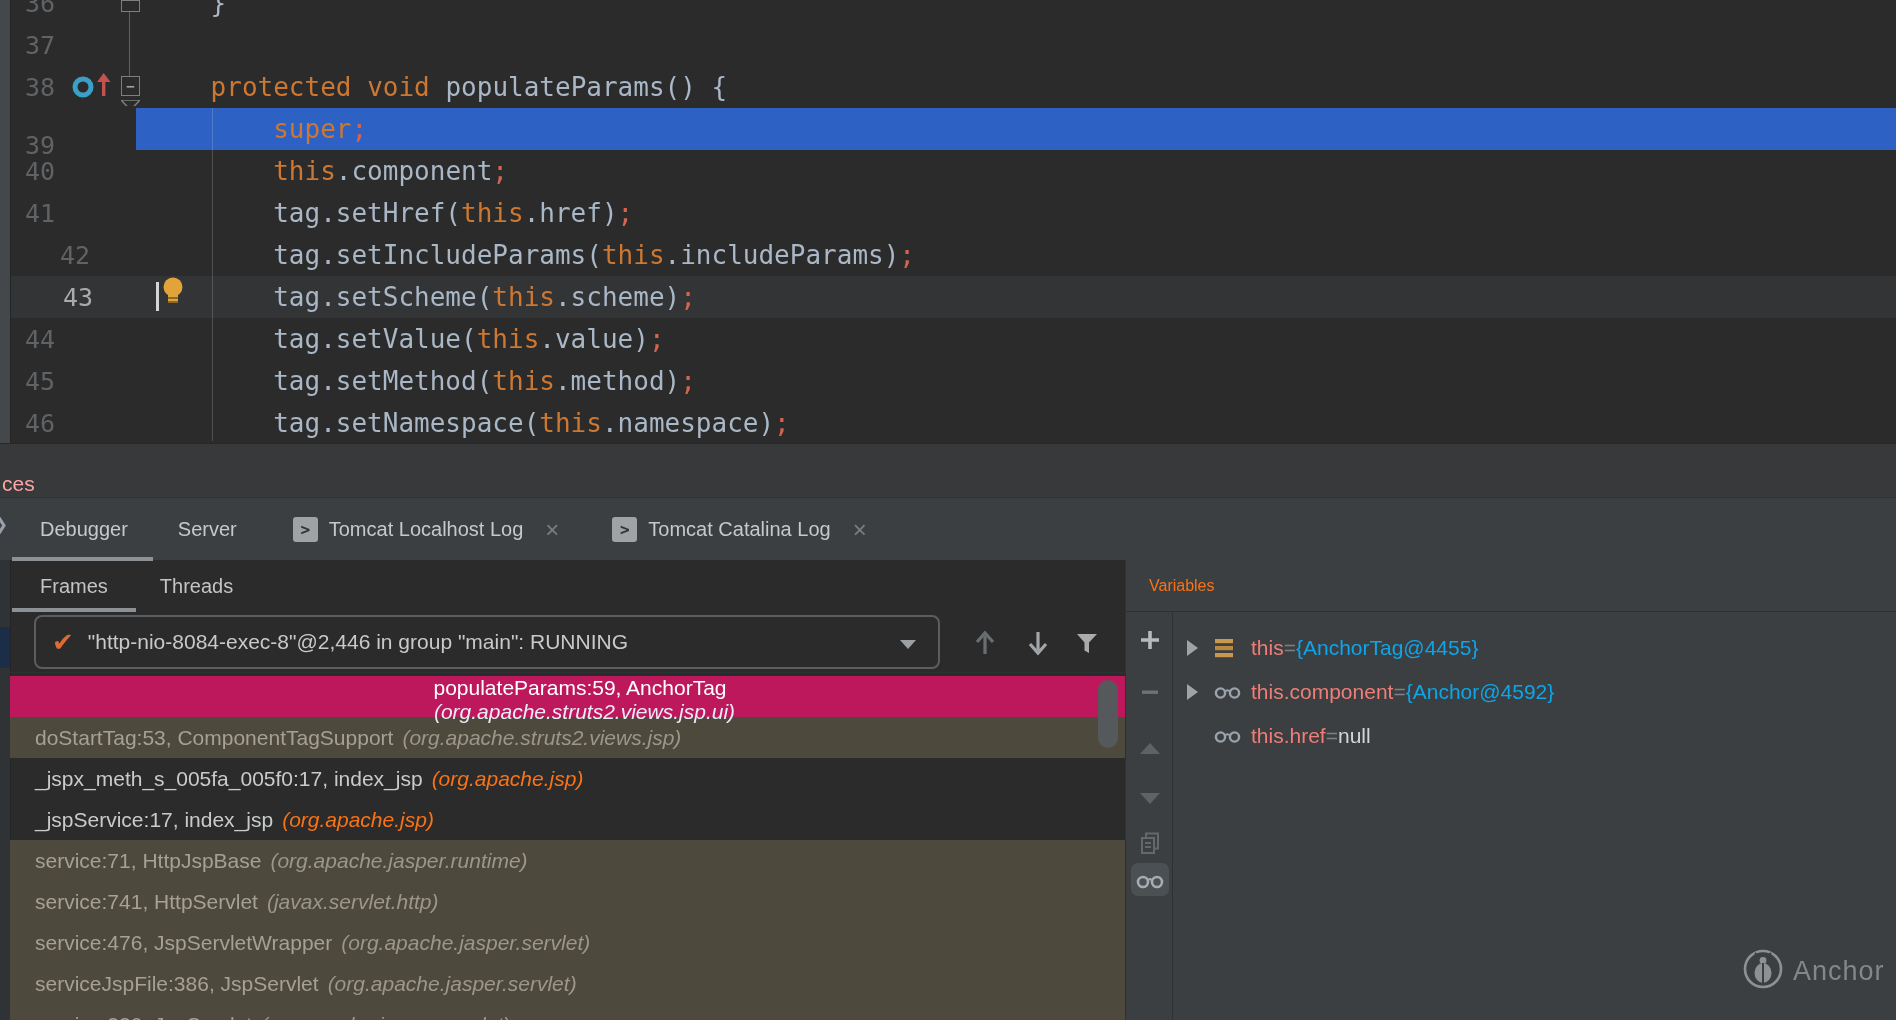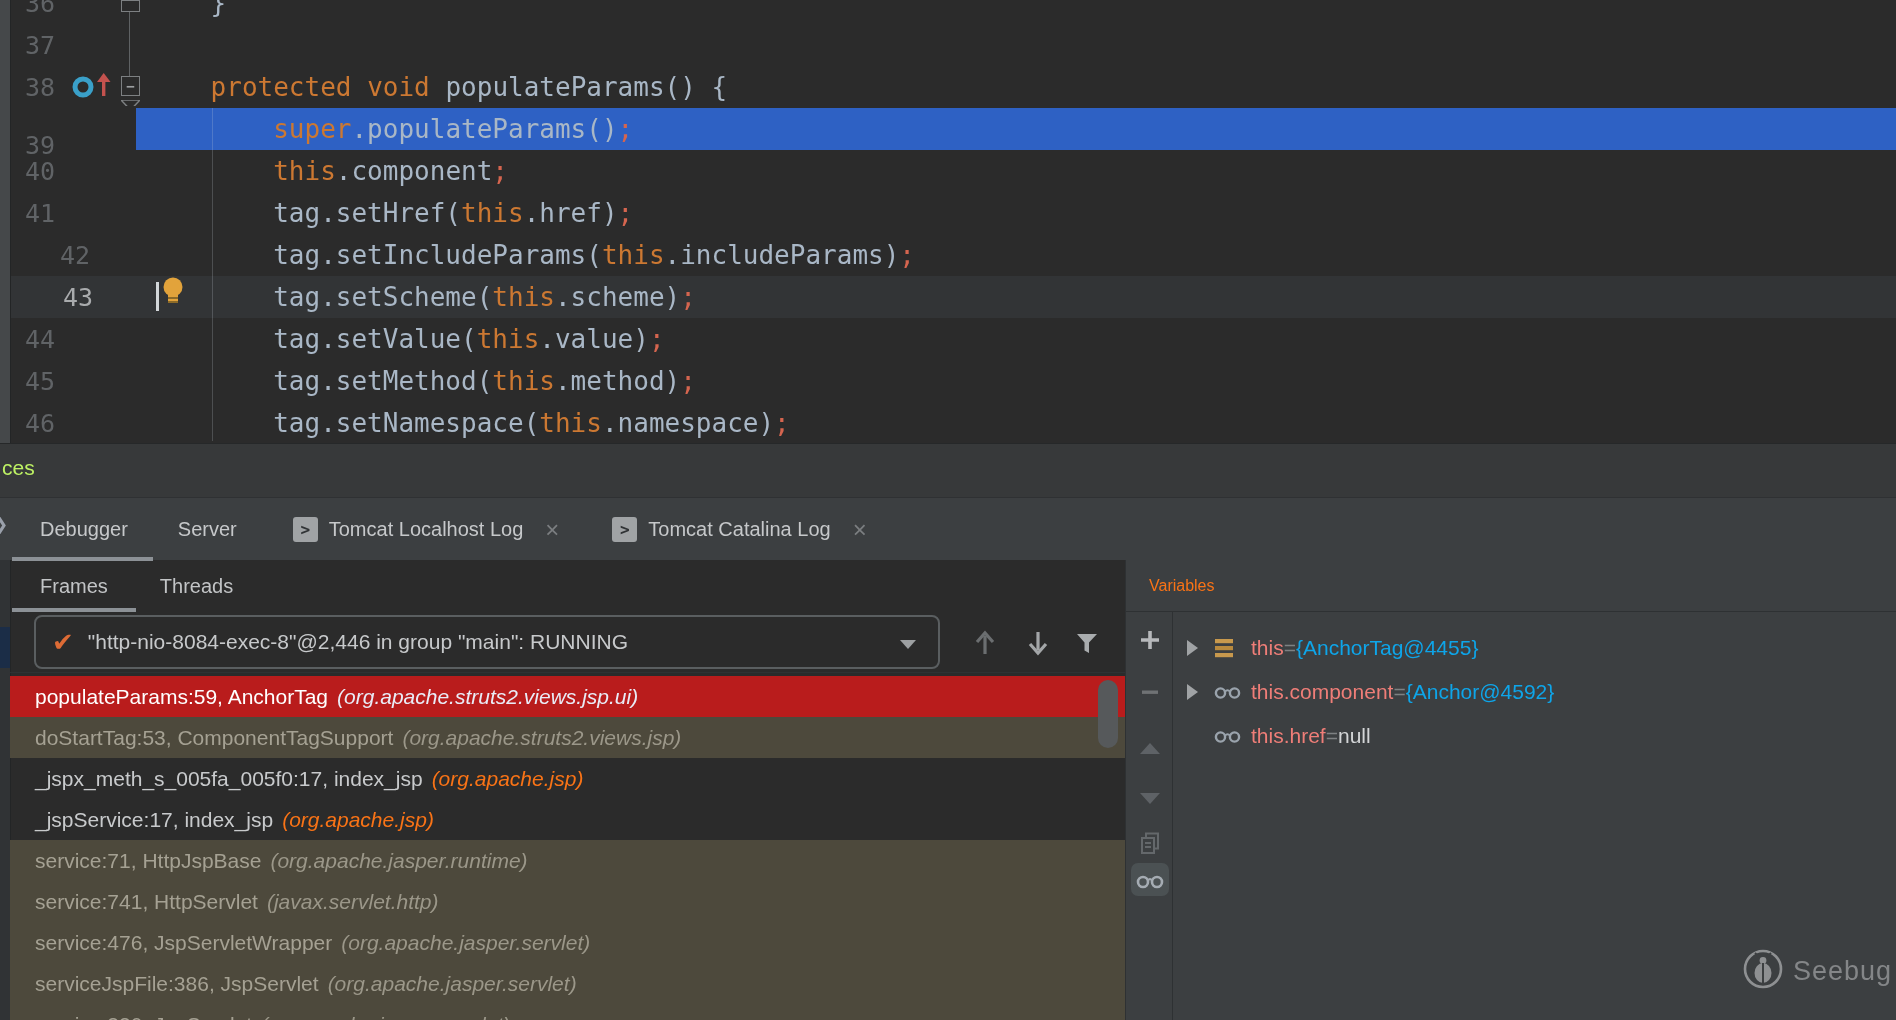--- a/index.html
+++ b/index.html
@@ -23,21 +23,21 @@
       color:#9da0a2;display:flex;align-items:center;justify-content:center;font:bold 14px "DejaVu Sans Mono",monospace;z-index:5;}
   .fold-line{left:129px;width:1px;background:#5f6264;z-index:4;}
   .caret-bar{left:156px;top:282px;width:3px;height:29px;background:#d2d6d9;z-index:6;}
   
   #strip-top{left:0;top:0;width:10px;height:443px;background:#45484a;border-right:1px solid #232526;}
   #strip-bottom{left:0;top:443px;width:10px;height:577px;background:#303335;border-right:1px solid #232526;}
   #strip-navy{left:0;top:627px;width:10px;height:41px;background:#1b2d47;}
   #strip-chevron{left:-6px;top:514px;width:16px;height:24px;color:#9aa0ab;font:bold 17px "DejaVu Sans",sans-serif;z-index:9;}
   
   #band{left:0;top:443px;width:1896px;height:54px;background:#37393a;border-top:1px solid #262829;box-sizing:border-box;}
-  #band-label{left:2px;top:12px;font-size:21px;color:#bef264;}
+  #band-label{left:2px;top:28px;font-size:21px;color:#fca5a5;}
   
   #tabbar{left:0;top:497px;width:1896px;height:63px;background:#3c3f41;border-top:1px solid #2f3133;box-sizing:border-box;}
   #tabs{left:10px;top:0;height:63px;display:flex;align-items:center;}
   .tab{position:relative;height:63px;display:flex;align-items:center;font-size:20px;color:#c6c8ca;cursor:default;}
   .tab:nth-child(1){margin-left:30px;}
   .tab:nth-child(2){margin-left:50px;}
   .tab:nth-child(3){margin-left:56px;}
   .tab:nth-child(4){margin-left:53px;}
   .tab.active::after{content:"";position:absolute;left:-28px;right:-25px;bottom:0;height:4px;background:#8c9196;}
   .console-icon{width:25px;height:25px;margin-right:11px;background:#a0a3a5;border-radius:3px;
@@ -55,21 +55,21 @@
   #thread-dropdown{left:34px;top:615px;width:906px;height:54px;border:2px solid #5a5e60;border-radius:8px;
       box-sizing:border-box;display:flex;align-items:center;}
   #thread-check{margin-left:16px;color:#dd6b35;font:bold 26px "DejaVu Sans",sans-serif;}
   #thread-text{margin-left:14px;font-size:21px;color:#c7c9cb;white-space:nowrap;overflow:hidden;}
   #thread-caret{position:absolute;right:22px;top:23px;width:0;height:0;
       border-left:8px solid transparent;border-right:8px solid transparent;border-top:9px solid #9da0a2;}
   .frame-nav{top:626px;width:30px;height:34px;display:flex;align-items:center;justify-content:center;}
   #frames-list{left:10px;top:676px;width:1115px;height:344px;overflow:hidden;font-size:21px;}
   .frame-row{height:41px;display:flex;align-items:center;padding-left:25px;white-space:nowrap;}
   .frame-row .pkg{font-style:italic;margin-left:9px;}
-  .fr-selected{background:#b91c1c;color:#fff;}
+  .fr-selected{background:#be185d;color:#fff;flex-direction:column;}
   .fr-selected .pkg{color:#e9ecf7;}
   .fr-library{background:#4d493c;color:#a5a193;}
   .fr-library .pkg{color:#9b9789;}
   .fr-normal{color:#c8cacc;}
   .fr-normal .pkg{color:#f97316;font-style:italic;}
   #frames-scroll{left:1098px;top:680px;width:20px;height:68px;border-radius:10px;background:#56595b;z-index:5;}
   
   #vars-panel{left:1125px;top:560px;width:771px;height:460px;border-left:1px solid #2e3133;box-sizing:border-box;background:#3c3f41;}
   #vars-header{position:absolute;left:0;top:0;width:100%;height:52px;border-bottom:1px solid #2e3133;
       box-sizing:border-box;display:flex;align-items:center;}
@@ -126,21 +126,21 @@
     <div class="abs caret-bar"></div>
     <div id="editor-lines">
         <div class="abs ln" style="top: -18px;">36</div>
         <div class="abs code-line" style="top: -18px; padding-left: 62.6px;"><span class="tok-pl">}</span></div>
         <div class="abs ln" style="top: 24px;">37</div>
         <div class="abs code-line" style="top: 24px; padding-left: 0px;"></div>
         <div class="abs ln" style="top: 66px;">38</div>
         <div class="abs code-line" style="top: 66px; padding-left: 62.6px;"><span class="tok-kw">protected</span><span class="tok-pl"> </span><span class="tok-kw">void</span><span class="tok-pl"> populateParams() {</span></div>
         <div class="abs hl-exec" style="top: 108px;"></div>
         <div class="abs ln" style="top: 124px;">39</div>
-        <div class="abs code-line" style="top: 108px; padding-left: 125.2px;"><span class="tok-kw">super</span><span class="tok-pl">.populateParams()</span><span class="tok-sc">;</span></div>
+        <div class="abs code-line" style="top: 108px; padding-left: 125.2px;"><span class="tok-kw">super</span><span class="tok-sc">;</span></div>
         <div class="abs ln" style="top: 150px;">40</div>
         <div class="abs code-line" style="top: 150px; padding-left: 125.2px;"><span class="tok-kw">this</span><span class="tok-pl">.component</span><span class="tok-sc">;</span></div>
         <div class="abs ln" style="top: 192px;">41</div>
         <div class="abs code-line" style="top: 192px; padding-left: 125.2px;"><span class="tok-pl">tag.setHref(</span><span class="tok-kw">this</span><span class="tok-pl">.href)</span><span class="tok-sc">;</span></div>
         <div class="abs ln" style="top: 234px; margin-left: 35px;">42</div>
         <div class="abs code-line" style="top: 234px; padding-left: 125.2px;"><span class="tok-pl">tag.setIncludeParams(</span><span class="tok-kw">this</span><span class="tok-pl">.includeParams)</span><span class="tok-sc">;</span></div>
         <div class="abs hl-caret" style="top: 276px;"></div>
         <div class="abs ln current" style="top: 276px; padding-left: 38px;">43</div>
         <div class="abs code-line" style="top: 276px; padding-left: 125.2px;"><span class="tok-pl">tag.setScheme(</span><span class="tok-kw">this</span><span class="tok-pl">.scheme)</span><span class="tok-sc">;</span></div>
         <div class="abs ln" style="top: 318px;">44</div>
@@ -406,16 +406,16 @@
   <div class="abs" id="watermark">
     <span>
       <svg width="42" height="42" viewBox="0 0 42 42">
         <circle cx="21" cy="21" r="18" fill="none" stroke="#9a9c9e" stroke-width="2.6"></circle>
         <ellipse cx="21" cy="25" rx="8.5" ry="10" fill="#9a9c9e"></ellipse>
         <circle cx="21" cy="12.5" r="3.4" fill="#9a9c9e"></circle>
         <path d="M21 15 V35 M17 9 l-4 -4 M25 9 l4 -4" stroke="#3c3f41" stroke-width="1.8"></path>
         <path d="M21 15 V35" stroke="#3c3f41" stroke-width="2"></path>
       </svg>
     </span>
-    <span id="watermark-text">Seebug</span>
+    <span id="watermark-text">Anchor</span>
   </div>
 
 </div>
 
 </body></html>

